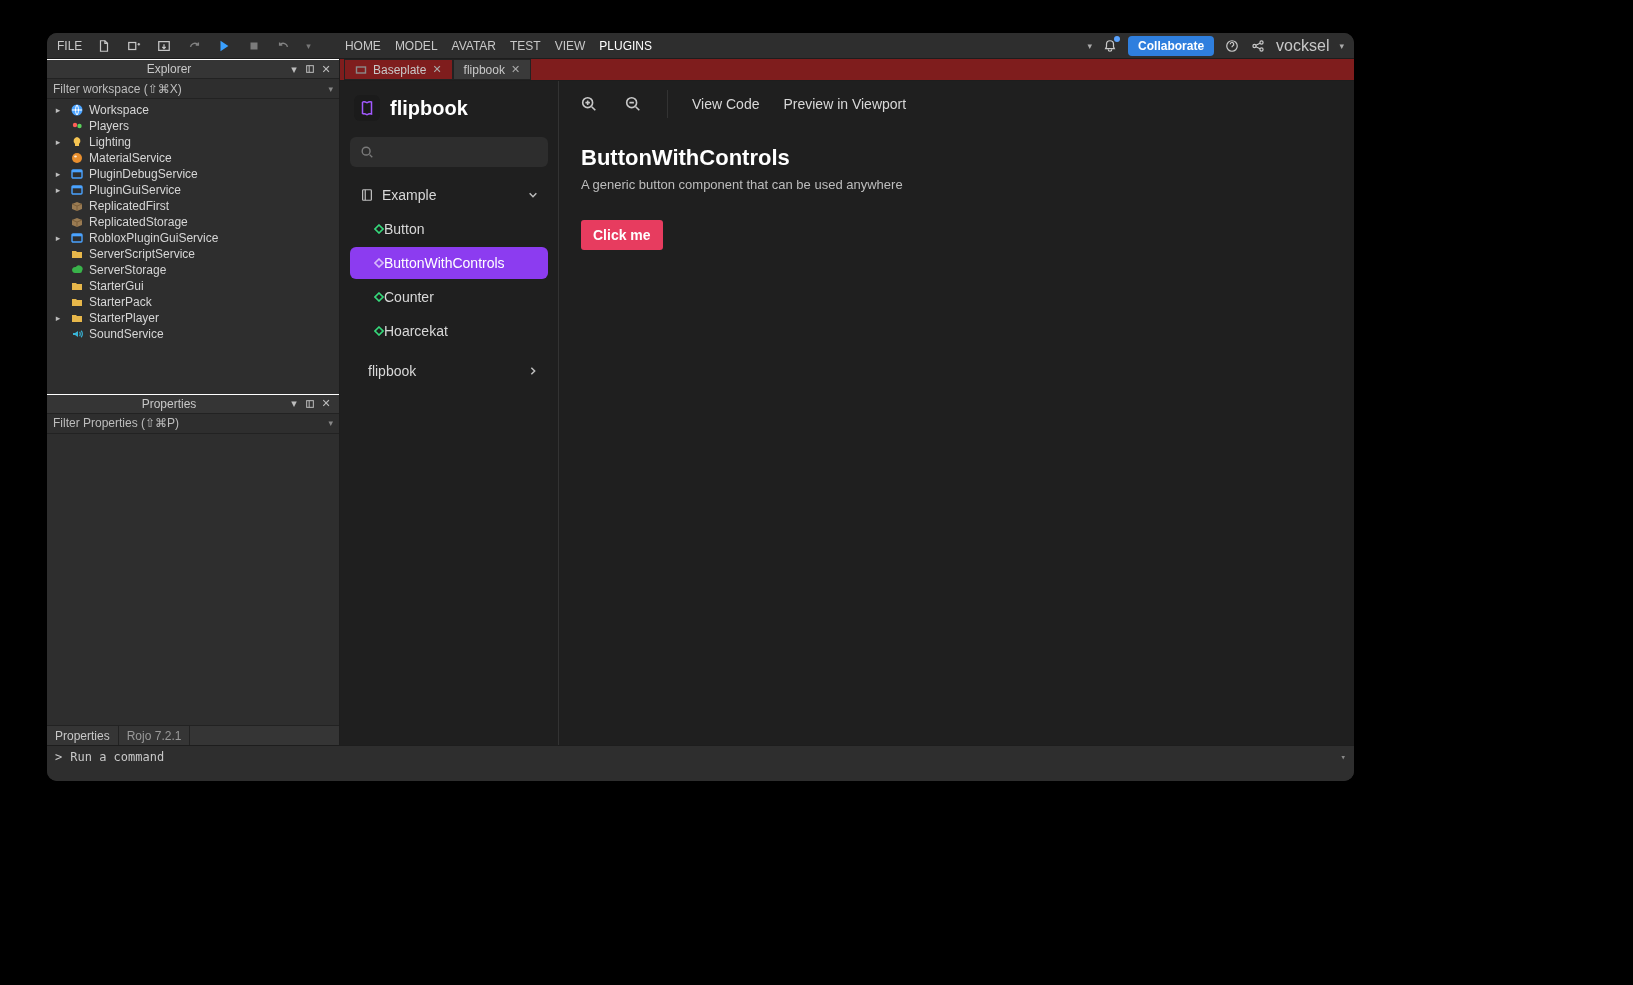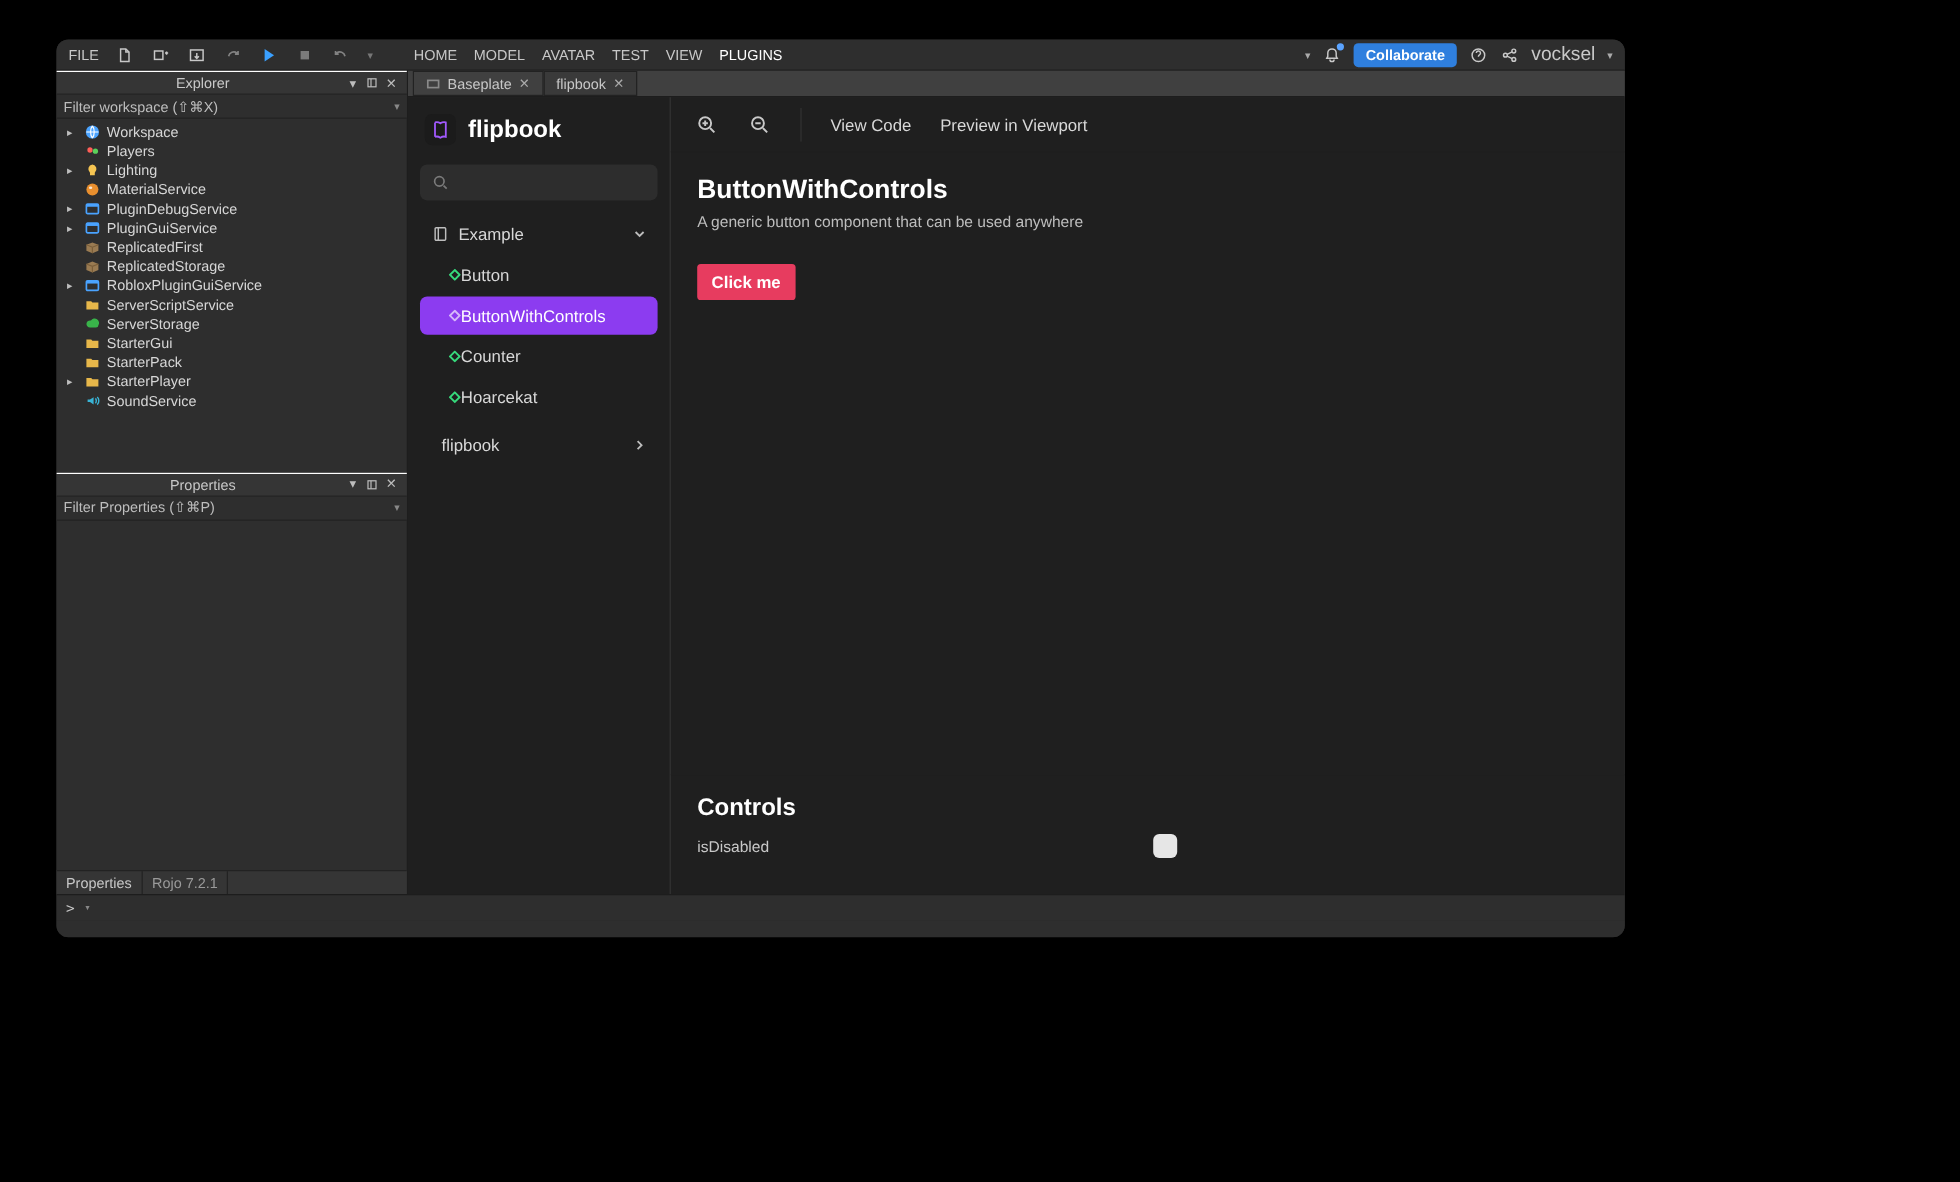--- a/index.html
+++ b/index.html
@@ -137,21 +137,21 @@
 
   
   .right-col {
     flex:1;
     display:flex;
     flex-direction:column;
     background:#2e2e2e;
   }
   .doc-tabs {
     height: 22px;
-    background:#404040;
+    background:#7f1d1d;
     display:flex;
     align-items:center;
     border-bottom:1px solid #1d1d1d;
     padding-left:4px;
   }
   .doc-tab {
     display:flex; align-items:center; gap:6px;
     padding:0 10px; height:100%;
     font-size:12px; color:#c8c8c8;
     border:1px solid #222;
@@ -636,31 +636,25 @@
             </span>
             <div class="sep"></div>
             <span class="fb-link">View Code</span>
             <span class="fb-link">Preview in Viewport</span>
           </div>
           <div class="fb-content">
             <div class="story-title">ButtonWithControls</div>
             <div class="story-desc">A generic button component that can be used anywhere</div>
             <div class="demo-btn">Click me</div>
           </div>
-          <div class="controls-panel">
-            <div class="controls-title">Controls</div>
-            <div class="control-row">
-              <div class="control-label">isDisabled</div>
-              <div class="checkbox"></div>
-            </div>
-          </div>
         </div>
       </div>
     </div>
 
   </div>
 
   <div class="cmd-bar">
     <span class="prompt">&gt;</span>
+    <span class="text">Run a command</span>
     <span class="tri">▾</span>
   </div>
   <div class="status-strip"></div>
 </div>
 
 </body></html>

